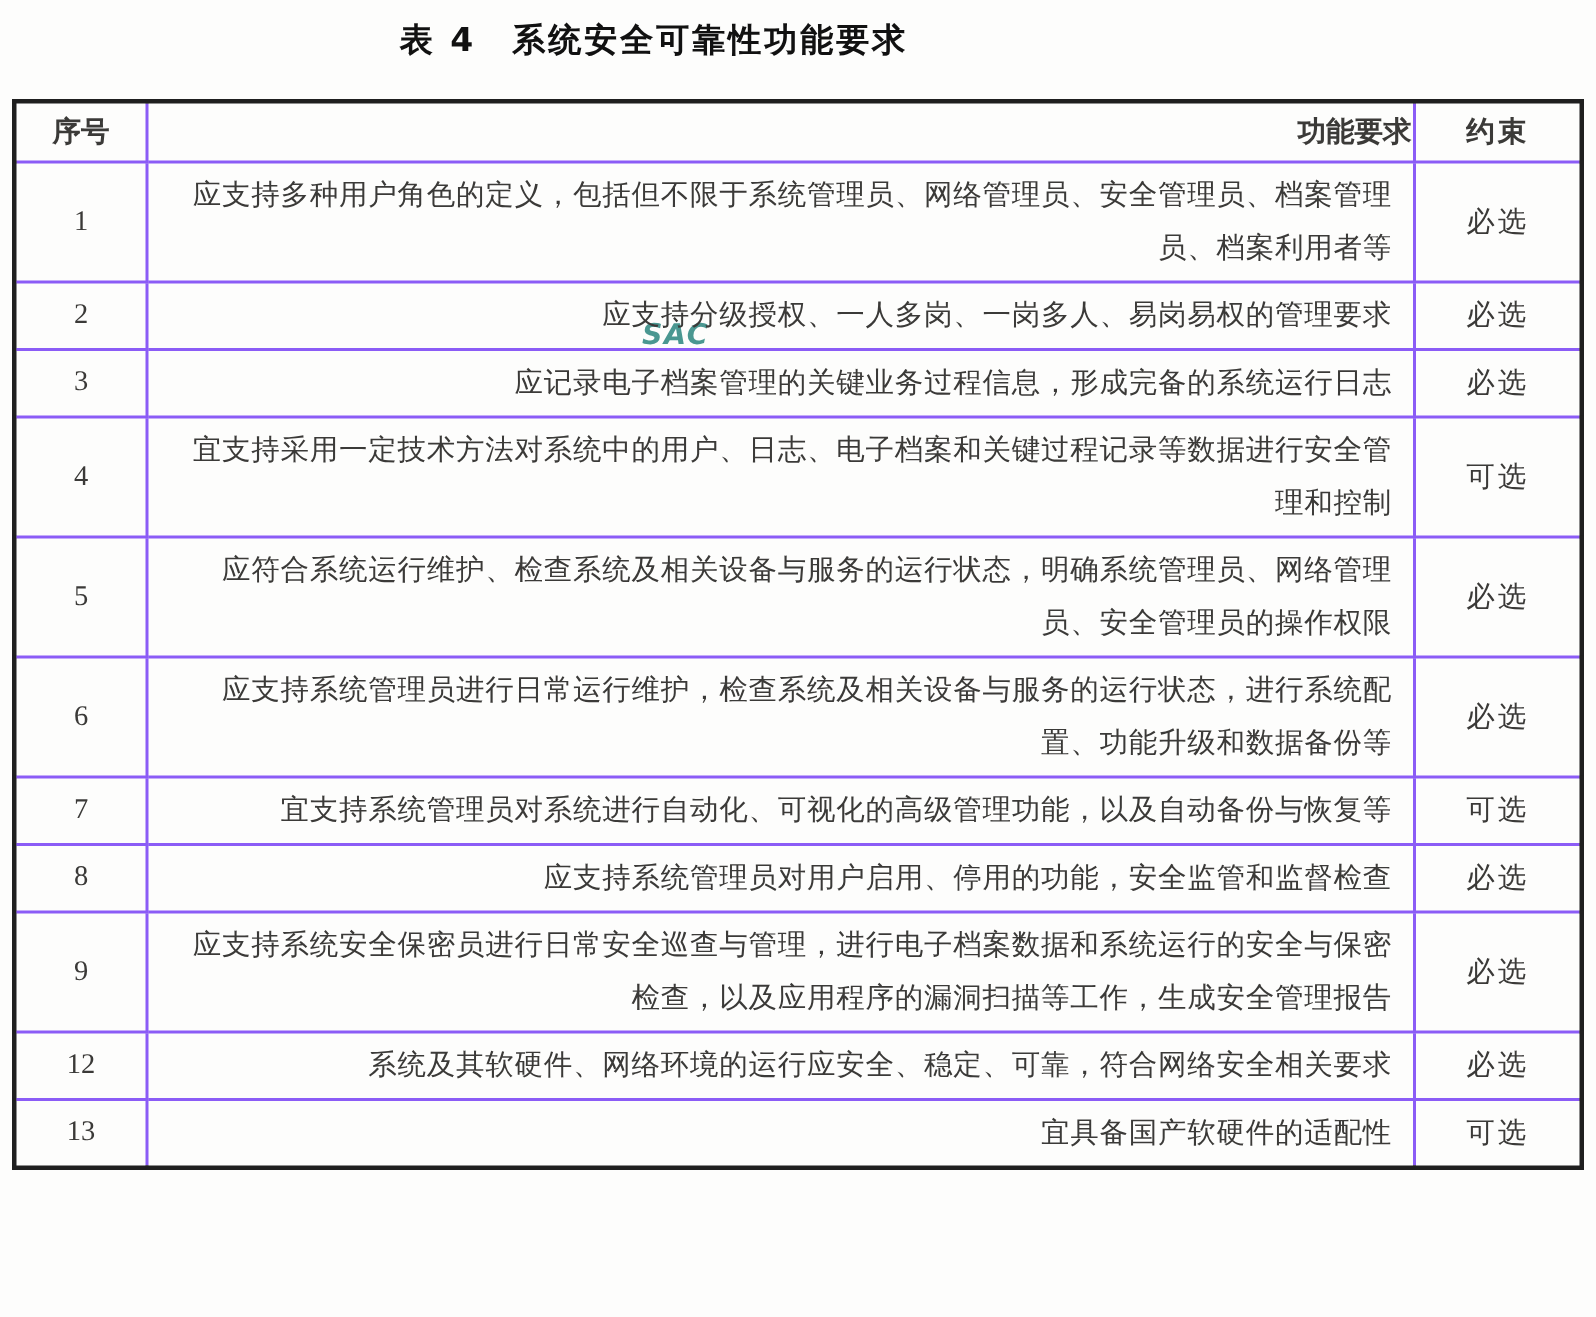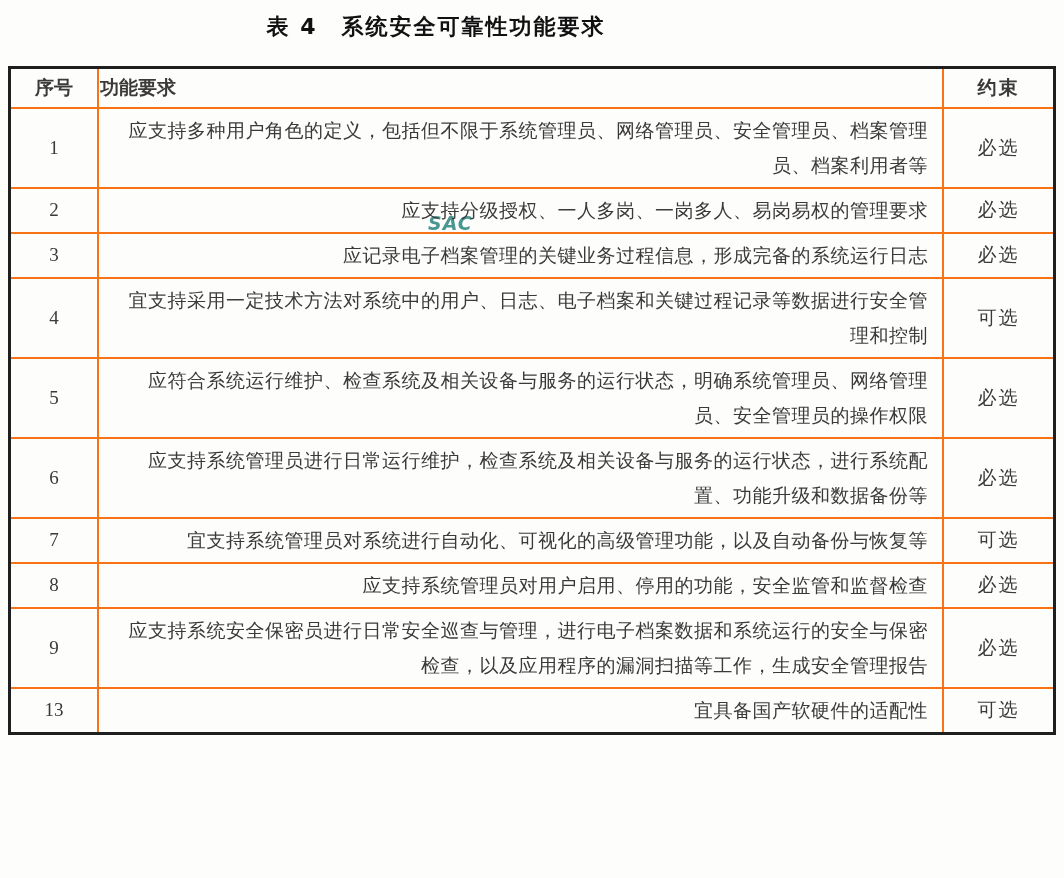--- a/index.html
+++ b/index.html
@@ -47,36 +47,36 @@
     top: 66px;
     left: 8px;
     width: 1048px;
     border-collapse: collapse;
     table-layout: fixed;
     background: transparent;
     z-index: 1;
   }
   table.req-table th,
   table.req-table td {
-    border: 2px solid #f97316;
+    border: 2px solid #8b5cf6;
     color: #3b3a38;
     font-size: 19px;
     vertical-align: middle;
     background: transparent;
   }
   table.req-table {
     border: 3px solid #1f1f1f;
   }
   th.col-no, td.cell-no {
     width: 84px;
     text-align: center;
     font-size: 18px;
   }
   th.col-req {
-    text-align: left;
+    text-align: right;
   }
   td.cell-req {
     text-align: right;
     padding: 4px 14px 4px 28px;
     line-height: 35px;
     letter-spacing: 0.5px;
   }
   th.col-constraint, td.cell-constraint {
     width: 107px;
     text-align: center;
@@ -144,20 +144,25 @@
         <td class="cell-no">8</td>
         <td class="cell-req">应支持系统管理员对用户启用、停用的功能，安全监管和监督检查</td>
         <td class="cell-constraint">必选</td>
       </tr>
       <tr class="row-2">
         <td class="cell-no">9</td>
         <td class="cell-req">应支持系统安全保密员进行日常安全巡查与管理，进行电子档案数据和系统运行的安全与保密检查，以及应用程序的漏洞扫描等工作，生成安全管理报告</td>
         <td class="cell-constraint">必选</td>
       </tr>
       <tr class="row-1">
+        <td class="cell-no">12</td>
+        <td class="cell-req">系统及其软硬件、网络环境的运行应安全、稳定、可靠，符合网络安全相关要求</td>
+        <td class="cell-constraint">必选</td>
+      </tr>
+      <tr class="row-1">
         <td class="cell-no">13</td>
         <td class="cell-req">宜具备国产软硬件的适配性</td>
         <td class="cell-constraint">可选</td>
       </tr>
 
     </tbody>
   </table>
 
 </div>
 

